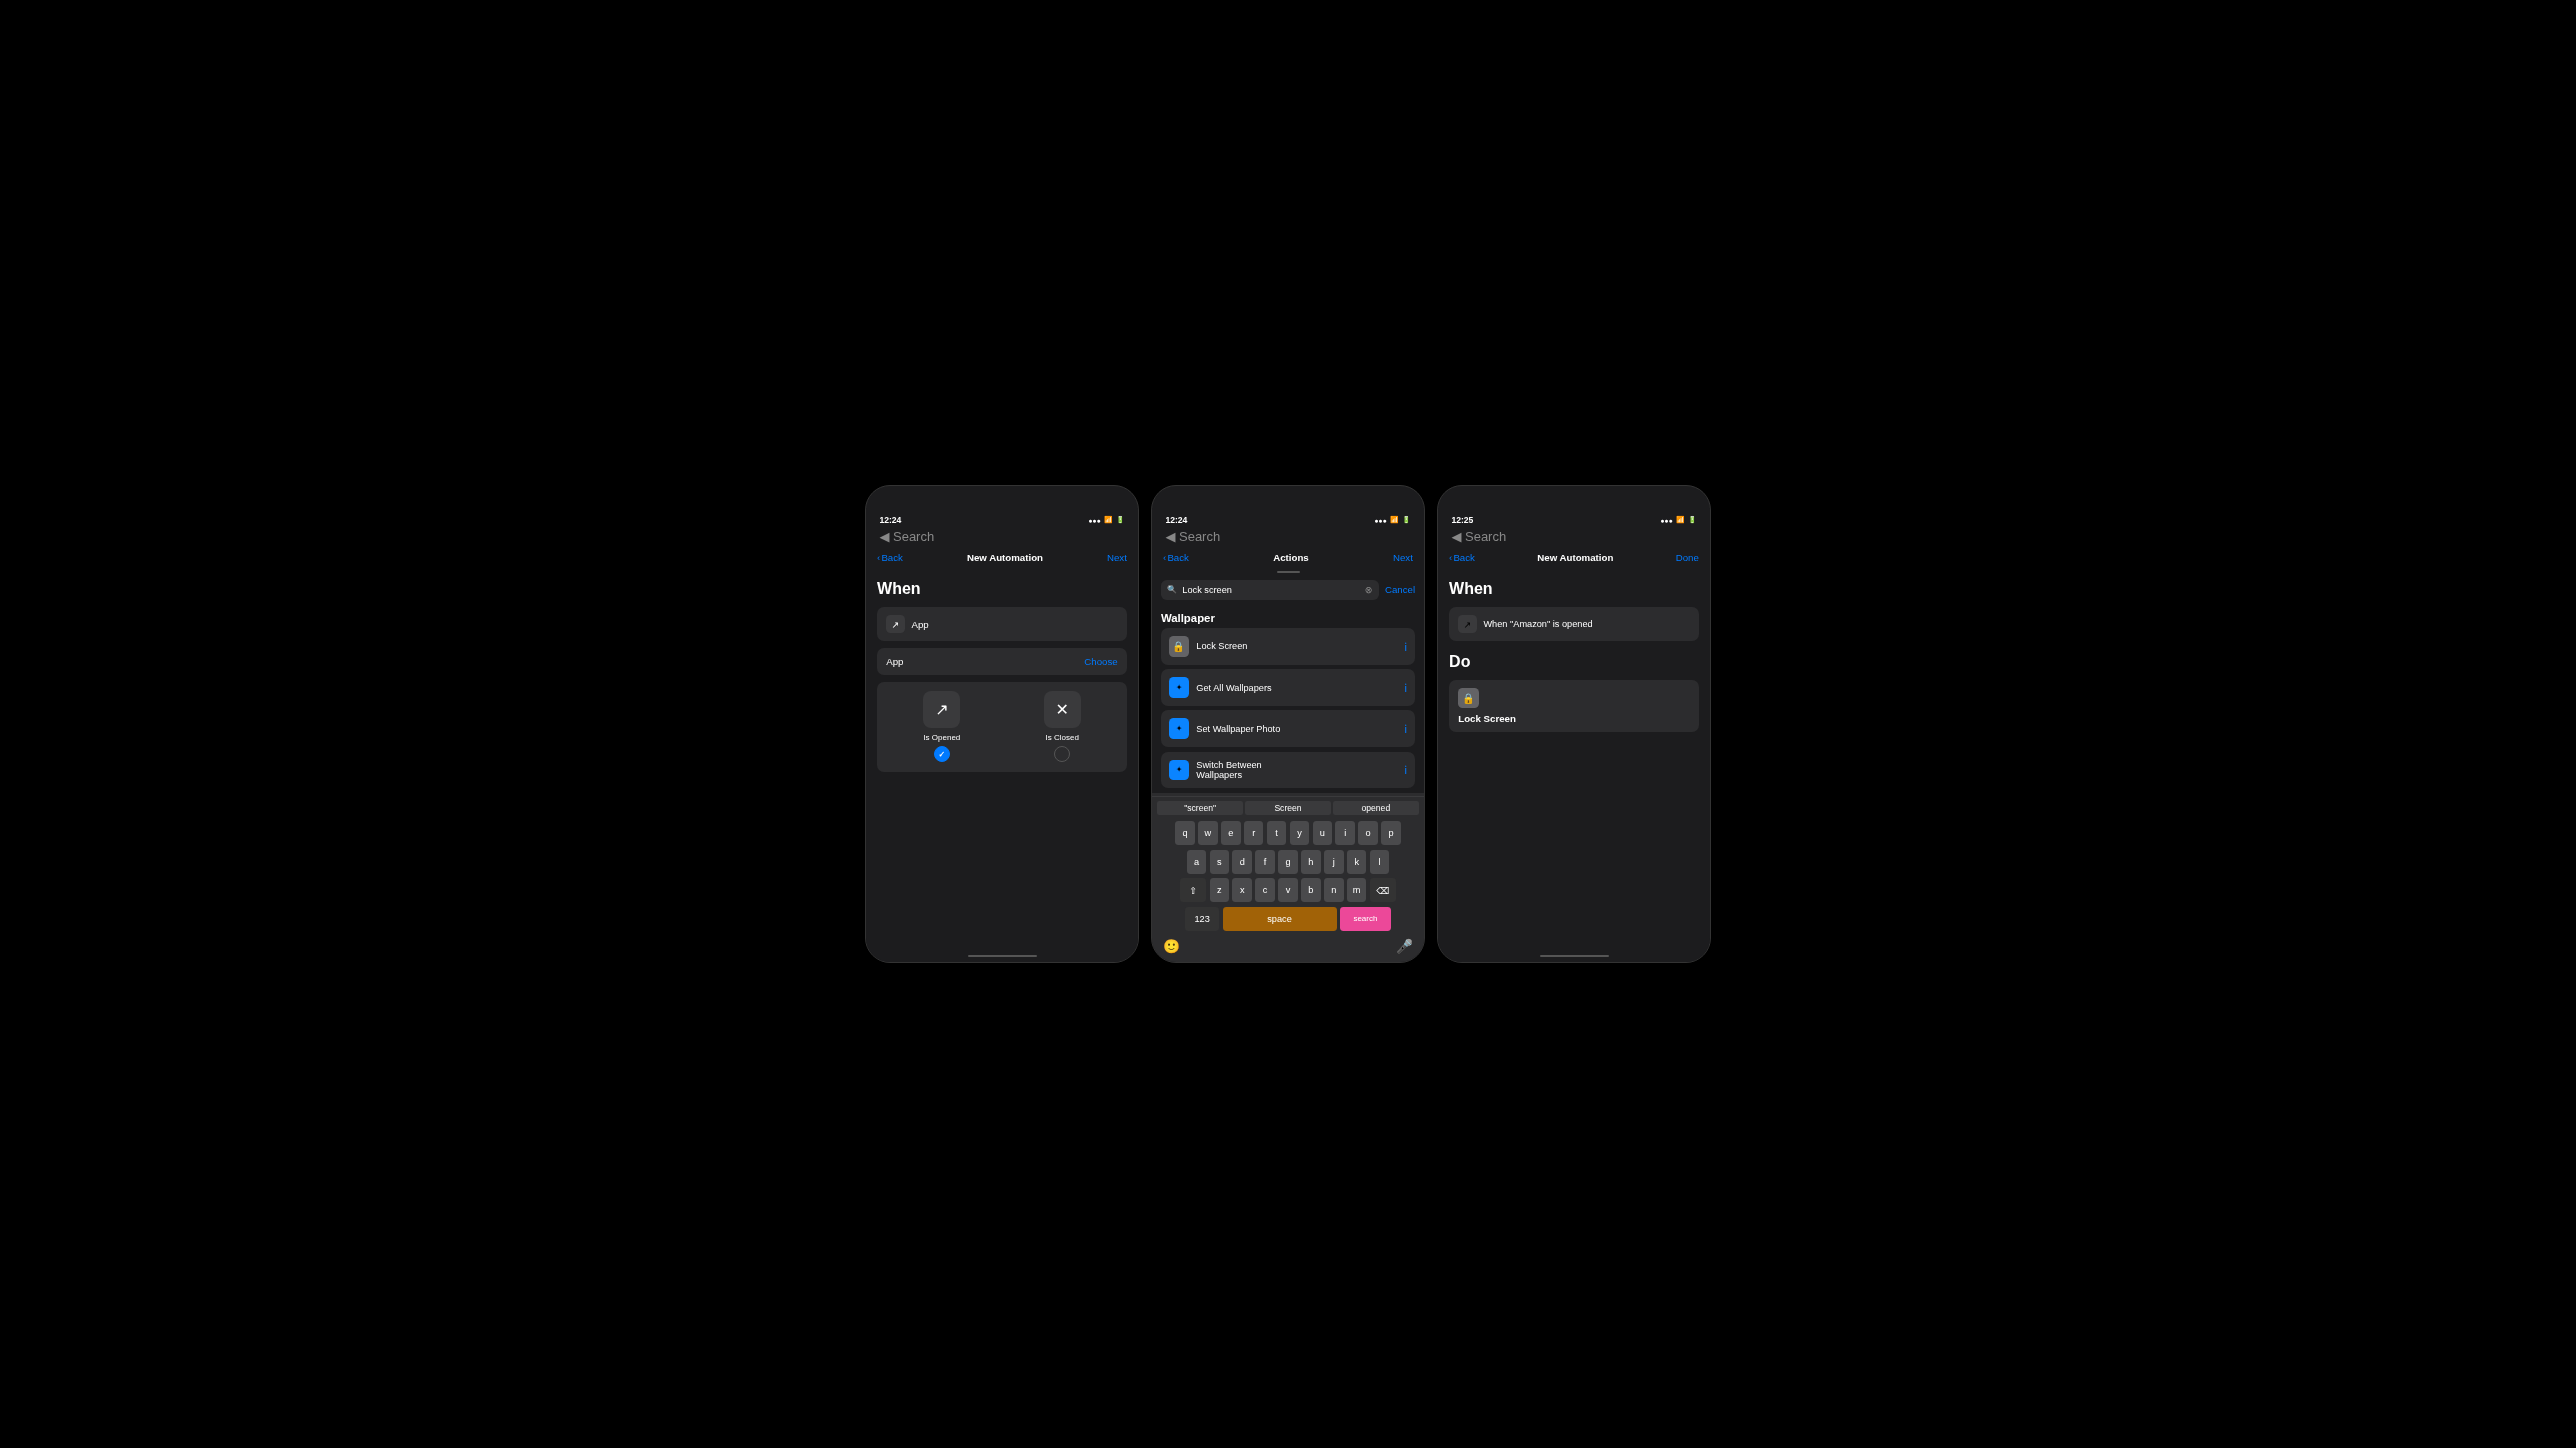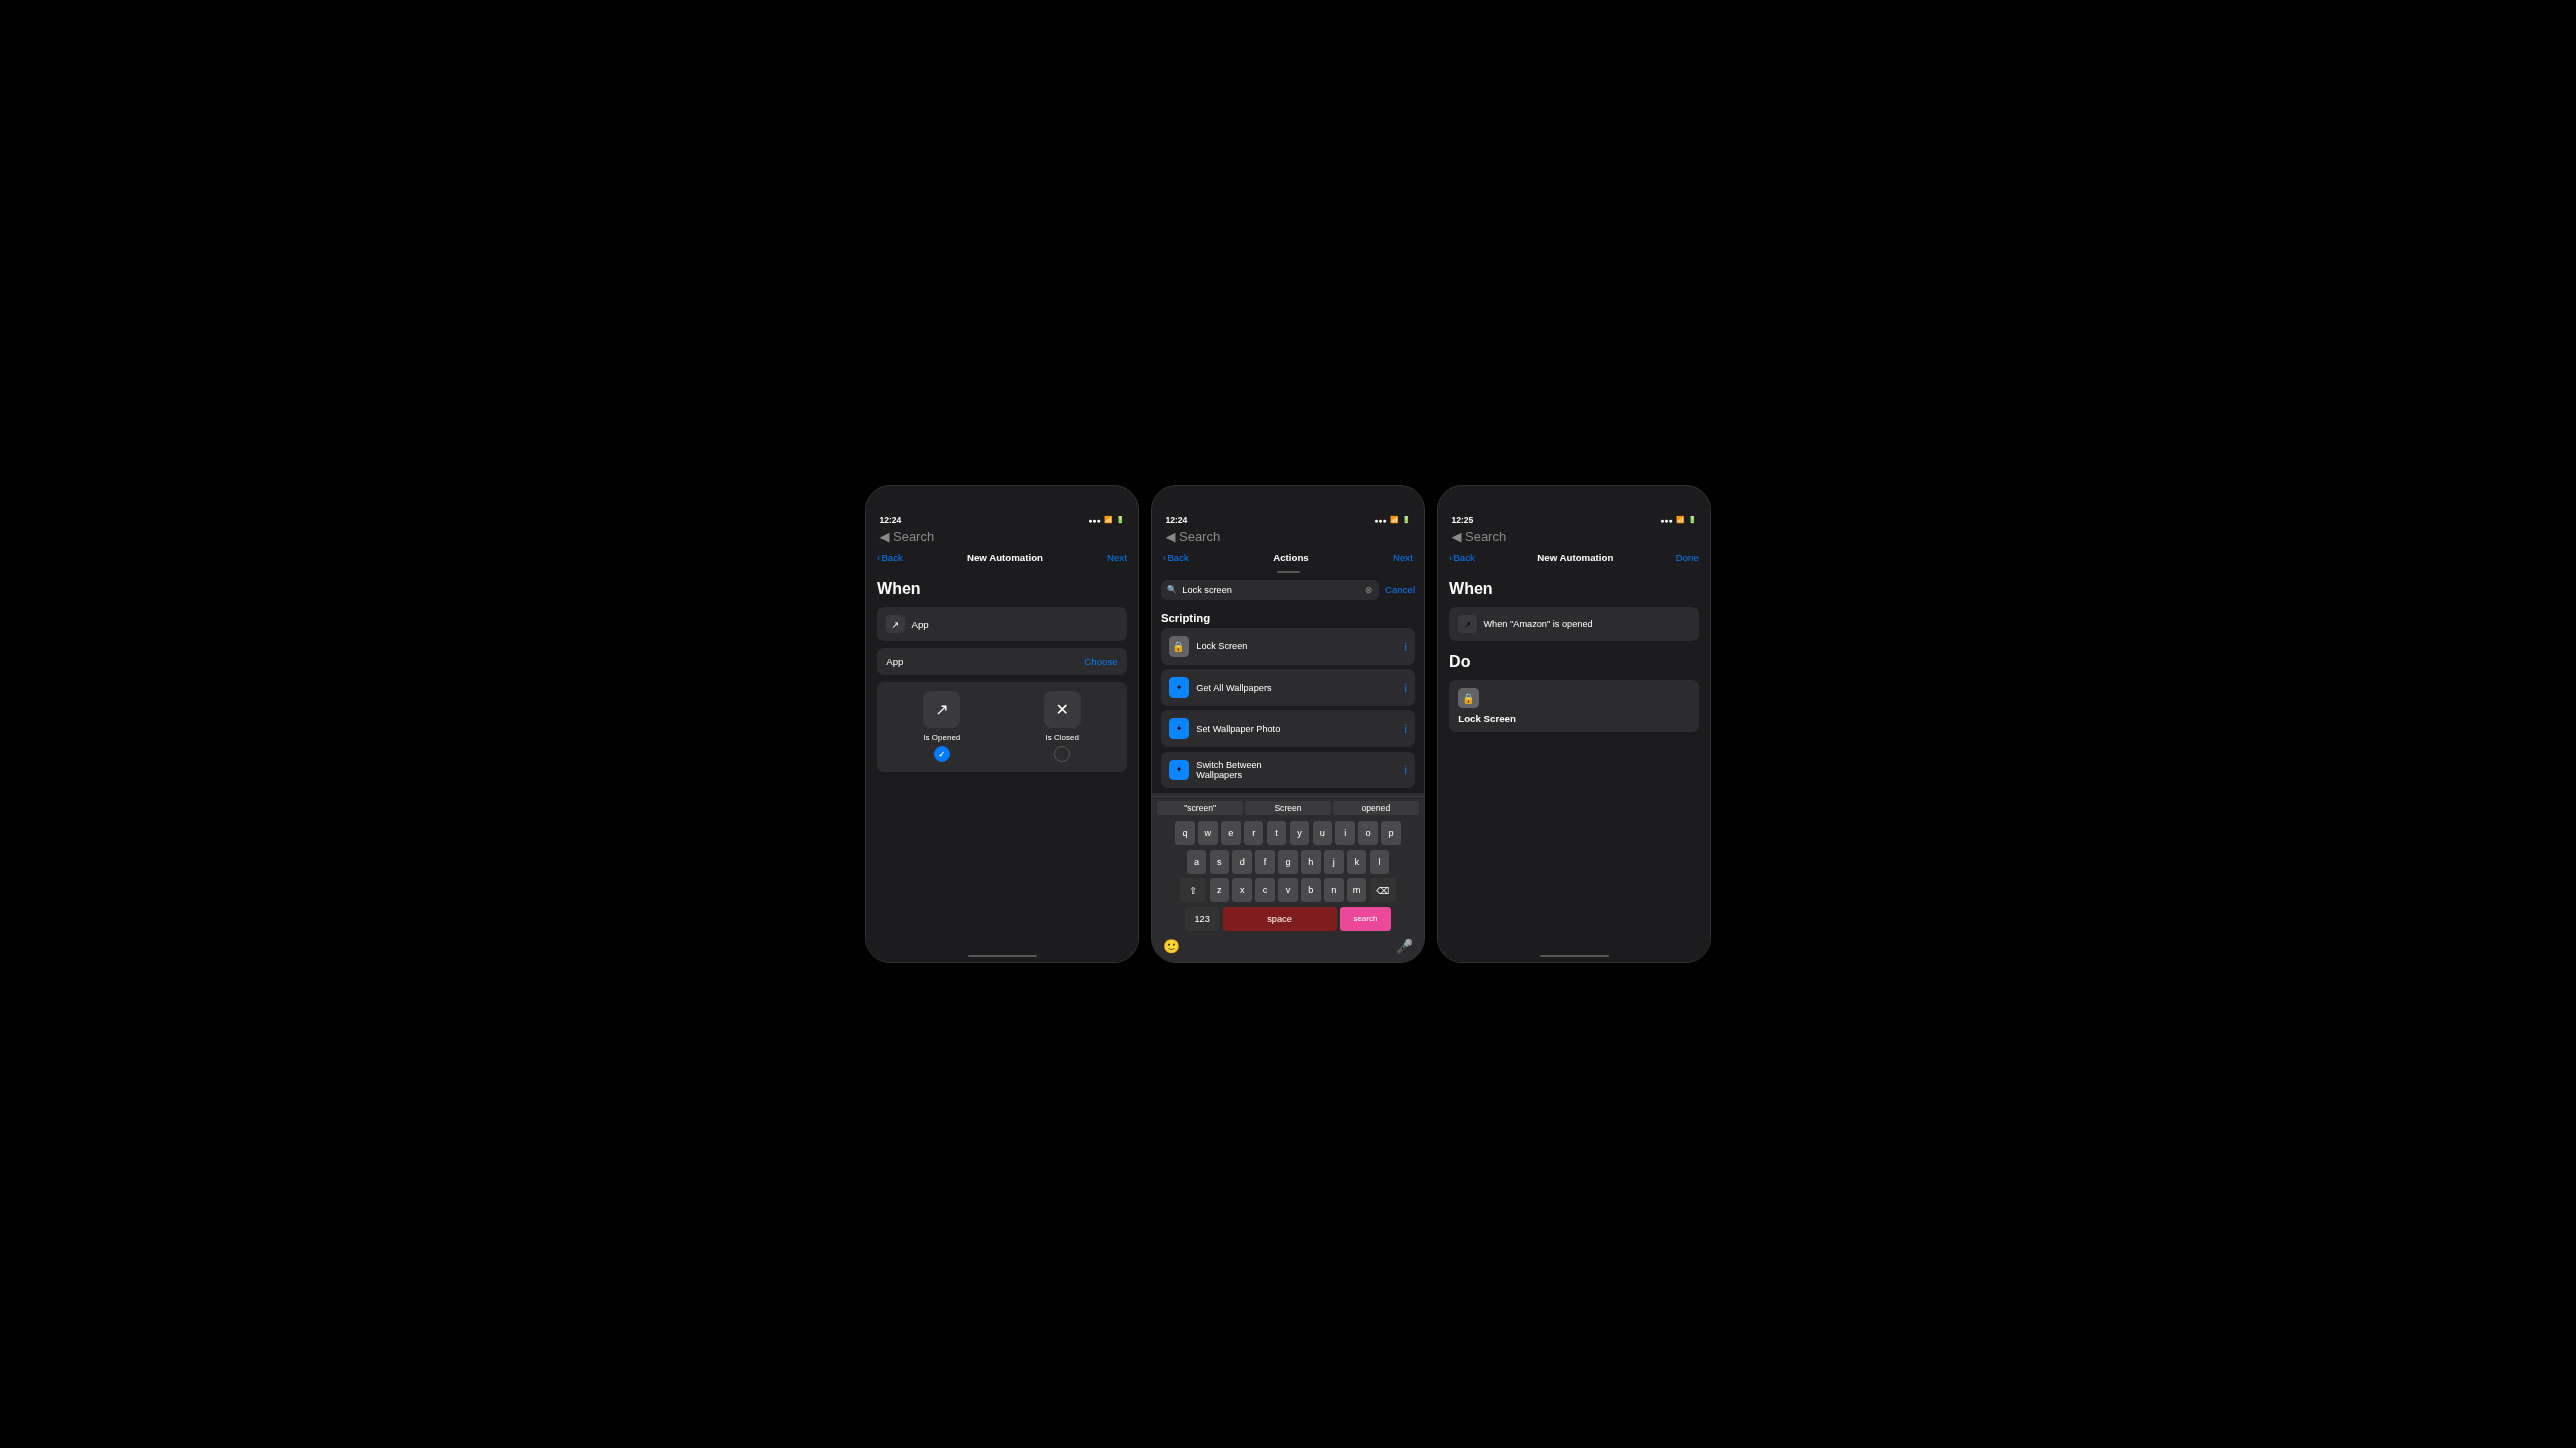--- a/index.html
+++ b/index.html
@@ -296,21 +296,21 @@
       width: 19.5px;
       height: 24px;
       display: flex;
       align-items: center;
       justify-content: center;
       cursor: pointer;
       font-weight: 400;
       flex-shrink: 0;
     }
     .key.wide { width: 26px; background: #333; }
-    .key.space-key { width: 114px; background: #7f1d1d; }
+    .key.space-key { width: 114px; background: #a16207; }
     .key.search-key { width: 51px; background: #ec4899; color: #fff; font-size: 8px; }
     .key.backspace { background: #333; }
     .emoji-mic-row {
       display: flex;
       justify-content: space-between;
       padding: 4.6px 11.4px 2.3px;
       background: #2c2c2e;
     }
     .emoji-mic-row span { font-size: 13.7px; cursor: pointer; color: #fff; }
 
@@ -487,21 +487,21 @@
 
     <div class="search-bar-container">
       <div class="search-bar">
         <span style="color:#888;font-size:8px;">🔍</span>
         <input type="text" value="Lock screen" style="background: transparent; border: none; outline: none; color: rgb(255, 255, 255); font-size: 9.2px; flex: 1 1 0%;">
         <span class="search-clear">⊗</span>
       </div>
       <span class="cancel-btn">Cancel</span>
     </div>
 
-    <div class="scripting-label">Scripting</div>
+    <div class="scripting-label">Wallpaper</div>
 
     <div class="action-list">
       <div class="action-item">
         <div class="action-icon lock-bg">🔒</div>
         <span class="action-text">Lock Screen</span>
         <span class="action-info">ℹ</span>
       </div>
       <div class="action-item">
         <div class="action-icon blue-bg" style="font-size:8px;">✦</div>
         <span class="action-text">Get All Wallpapers</span>

